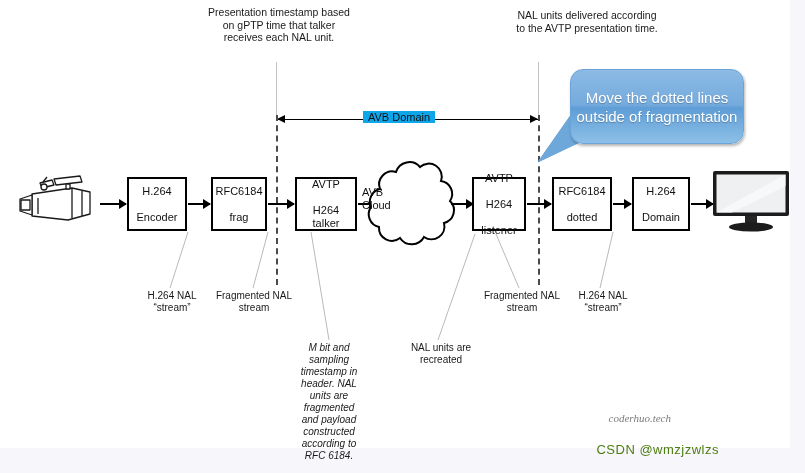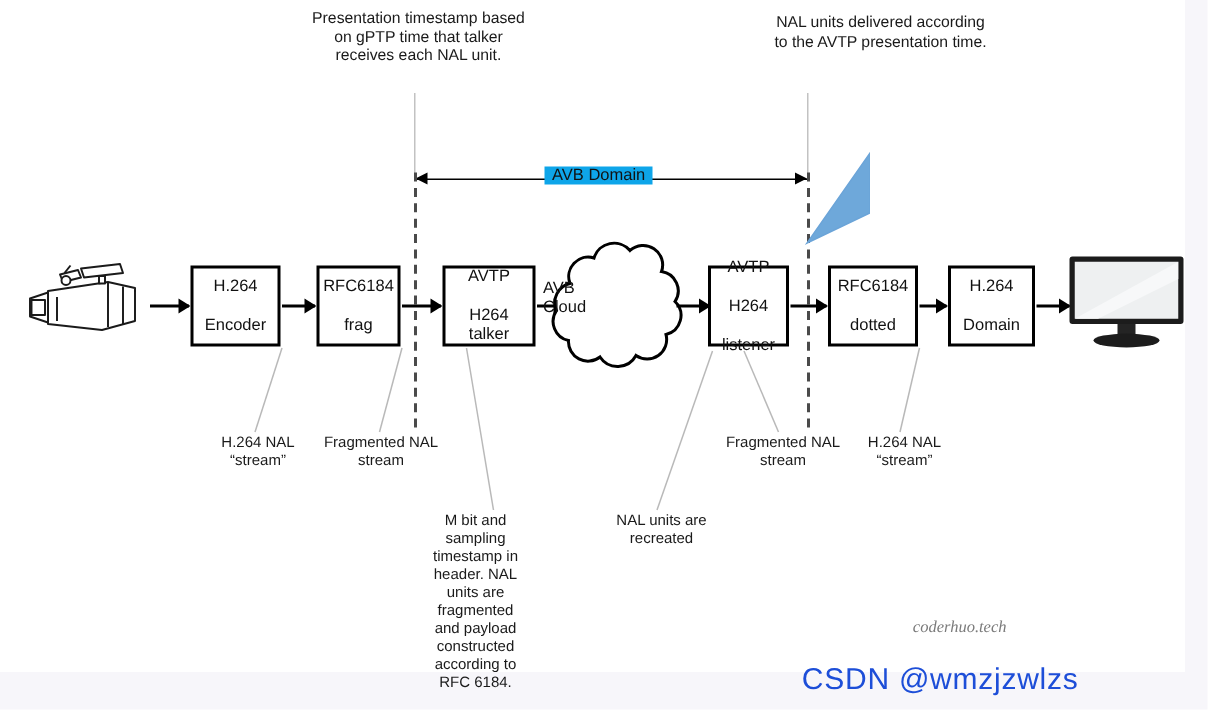--- a/index.html
+++ b/index.html
@@ -84,21 +84,21 @@
   }
 
   
   #wm-site{
     position:absolute;right:62px;top:412px;
     font-family:"Liberation Serif", serif;
     font-style:italic;font-size:11px;color:#7b7b7b;
   }
   #wm-csdn{
     position:absolute;right:14px;top:442px;
-    font-size:20px;color:#1d4ed8;letter-spacing:.5px;white-space:nowrap;
+    font-size:13px;color:#4d7c0f;letter-spacing:.5px;white-space:nowrap;
   }
 </style>
 </head>
 <body>
 
 <div id="stage">
   <div id="canvas"></div>
 
   <div class="note" style="left:204px;top:6px;width:150px;">Presentation timestamp based on gPTP time that talker receives each NAL unit.</div>
   <div class="vleader" style="left:276px;top:62px;height:56px;"></div>
@@ -112,20 +112,23 @@
     <div class="tipR"></div>
     <div class="lbl" style="left:86px;">AVB Domain</div>
   </div>
 
   <div class="dashline" style="left:276px;top:115px;height:170px;"></div>
   <div class="dashline" style="left:538px;top:115px;height:170px;"></div>
 
   <svg id="callout-tail" viewBox="0 0 44 68">
     <polygon points="44,6 44,46 2,66" fill="#6ea8da" stroke="#6ba4d8" stroke-width="1"></polygon>
   </svg>
+  <div id="callout">
+    <span>Move the dotted lines outside of fragmentation</span>
+  </div>
 
   <svg class="abs" style="left:10px;top:168px;width:92px;height:62px;" viewBox="0 0 92 62">
     <g fill="#ffffff" stroke="#1a1a1a" stroke-width="1.3" stroke-linejoin="round">
       <path d="M22 26 L62 20 L80 24 L80 46 L58 52 L22 48 Z"></path>
       <path d="M10 31 L22 27 L22 47 L10 43 Z"></path>
       <rect x="11" y="32" width="9" height="10"></rect>
       <path d="M44 11 L70 8 L72 14 L46 17 Z"></path>
       <path d="M56 16 L60 16 L60 21 L56 21 Z"></path>
       <path d="M30 15 L42 12 L44 17 L32 20 Z"></path>
       <circle cx="34" cy="19" r="3"></circle>
@@ -233,19 +236,19 @@
   </svg>
 
   <div class="note small" style="left:132px;top:290px;width:80px;">H.264 NAL<br>“stream”</div>
 
   <div class="note small" style="left:213px;top:290px;width:82px;">Fragmented NAL stream</div>
 
   <div class="note small" style="left:481px;top:290px;width:82px;">Fragmented NAL stream</div>
 
   <div class="note small" style="left:563px;top:290px;width:80px;">H.264 NAL<br>“stream”</div>
 
-  <div class="note small" style="left:284px;top:342px;width:66px;">M bit and sampling timestamp in header.  NAL units are fragmented and payload constructed according to RFC 6184.</div>
+  <div class="note small" style="left:296px;top:342px;width:66px;font-style:italic;">M bit and sampling timestamp in header.  NAL units are fragmented and payload constructed according to RFC 6184.</div>
 
   <div class="note small" style="left:398px;top:342px;width:86px;text-align:center;">NAL units are recreated</div>
 
   <div id="wm-site">coderhuo.tech</div>
   <div id="wm-csdn">CSDN @wmzjzwlzs</div>
 </div>
 
 </body></html>

